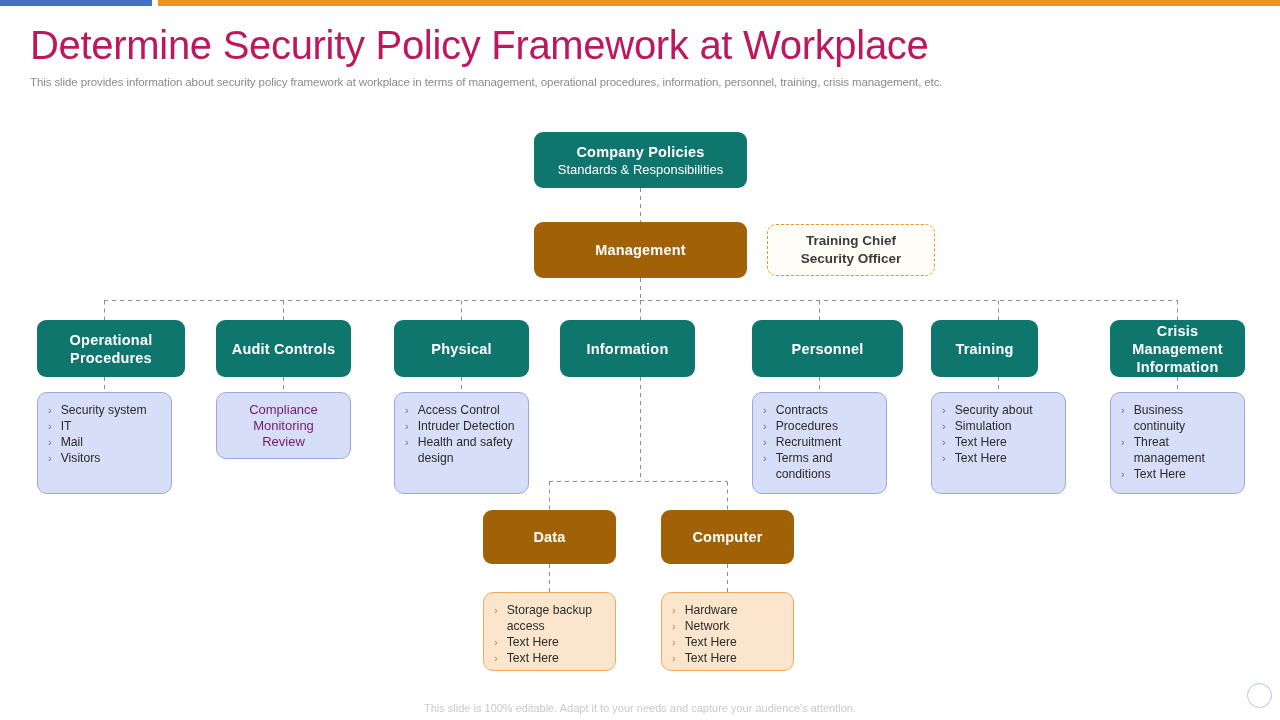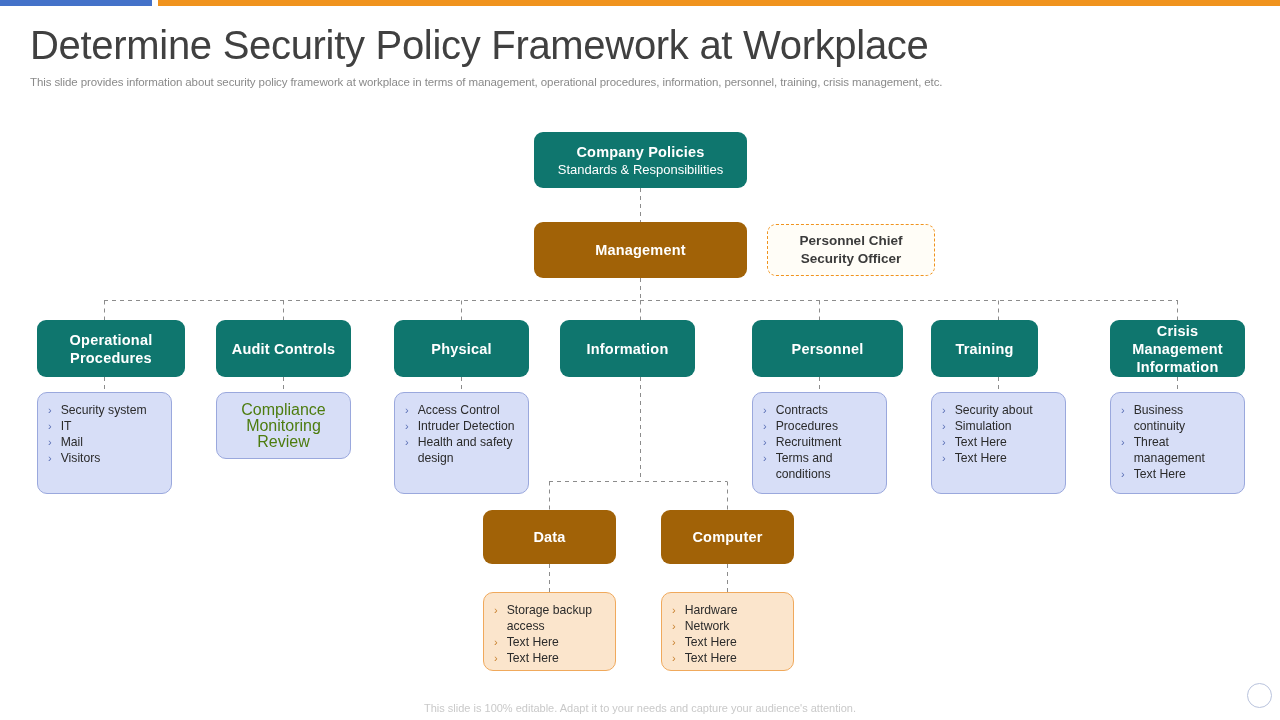--- a/index.html
+++ b/index.html
@@ -21,21 +21,21 @@
     width: 1122px; height: 6px; background: #f0931e;
   }
   #bottombar-blue {
     position: absolute; left: 0; bottom: 0;
     width: 100%; height: 3px; background: #ffffff;
   }
 
   
   #page-title {
     position: absolute; left: 30px; top: 20px;
-    font-size: 40px; font-weight: 300; color: #404040;
+    font-size: 40px; font-weight: 300; color: #be185d;
     letter-spacing: -0.3px; line-height: 50px; white-space: nowrap;
   }
   #page-subtitle {
     position: absolute; left: 30px; top: 76px;
     font-size: 11.5px; color: #8a8a8a; white-space: nowrap;
     letter-spacing: -0.1px;
   }
 
   
   #diagram {
@@ -102,21 +102,21 @@
   .panel li .chev {
     color: #5a6fb5; font-size: 11px; margin-right: 9px;
     flex: 0 0 auto; line-height: 16px;
   }
   .panel.peach li .chev { color: #c8812f; }
   .panel li .txt { flex: 1 1 auto; }
   .panel.centered {
     display: flex; align-items: flex-start; justify-content: center;
   }
   .panel.centered .ctext {
-    font-size: 16px; color: #4d7c0f; line-height: 16px; text-align: center;
+    font-size: 13px; color: #701a75; line-height: 16px; text-align: center;
   }
 
   
   .node-sub { width: 133px; height: 54px; }
 
   
   #footer-note {
     position: absolute; left: 0; top: 702px; width: 1280px;
     text-align: center; font-size: 11px; color: #c9c9c9;
   }
@@ -176,21 +176,21 @@
     <span class="main-label">Company Policies</span>
     <span class="sub-label">Standards &amp; Responsibilities</span>
   </div>
 
   <div class="node orange node-mgmt">
     <span class="main-label">Management</span>
   </div>
 
   <div class="node-cso">
     <div>
-      <div>Personnel Chief</div>
+      <div>Training Chief</div>
       <div>Security Officer</div>
     </div>
   </div>
 
   <div class="node blue cat-head" style="left:37px;width:148px;">
     <span class="main-label">Operational Procedures</span>
   </div>
   <div class="node blue cat-head" style="left:216px;width:135px;">
     <span class="main-label">Audit Controls</span>
   </div>

